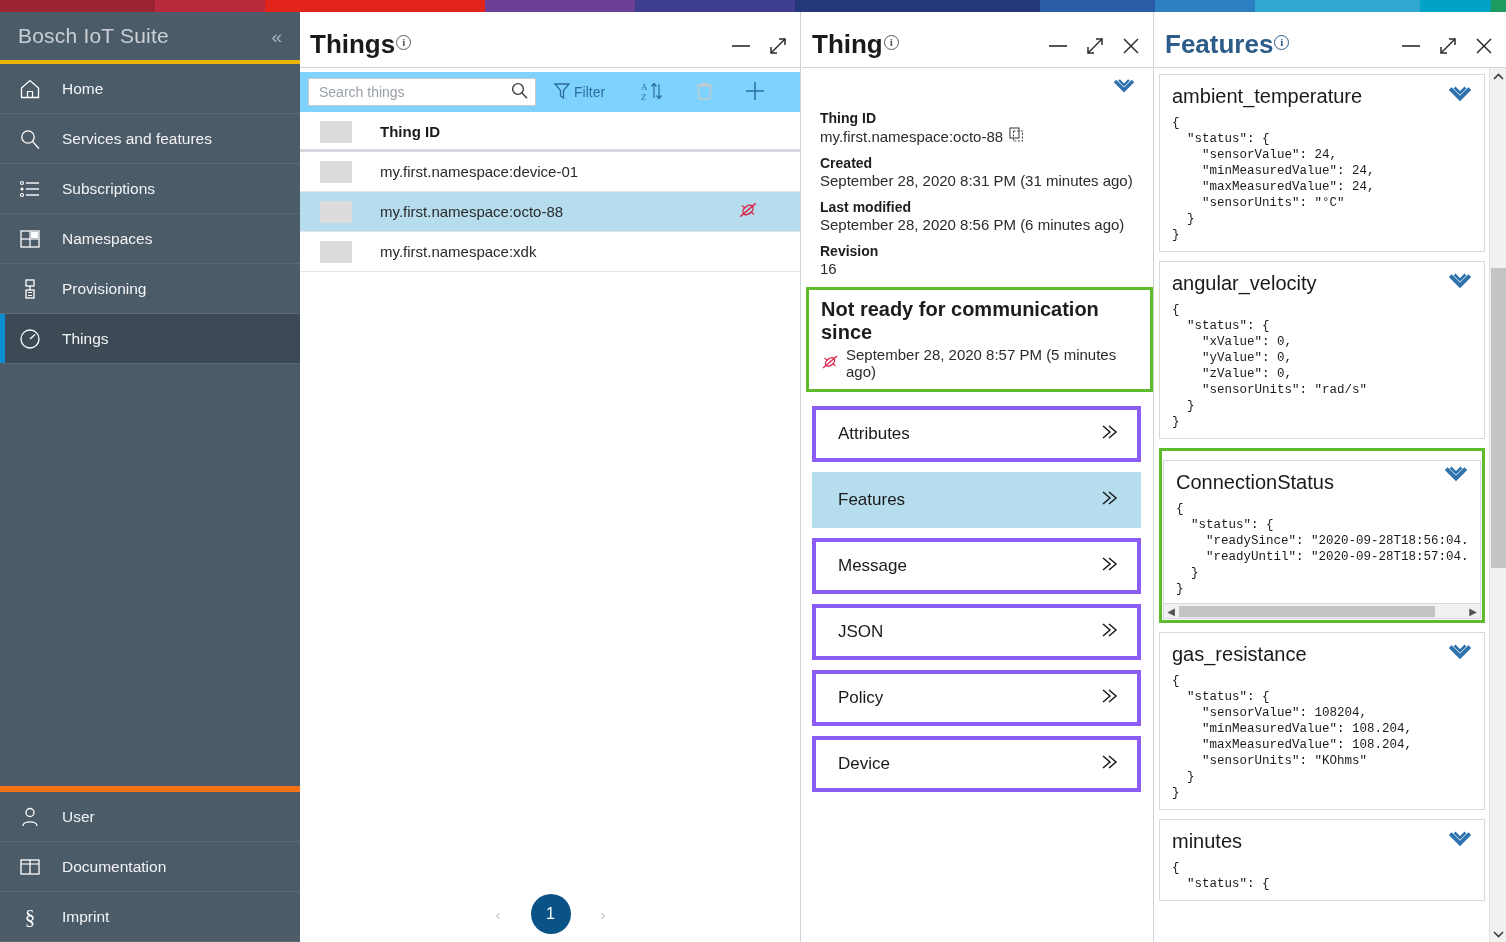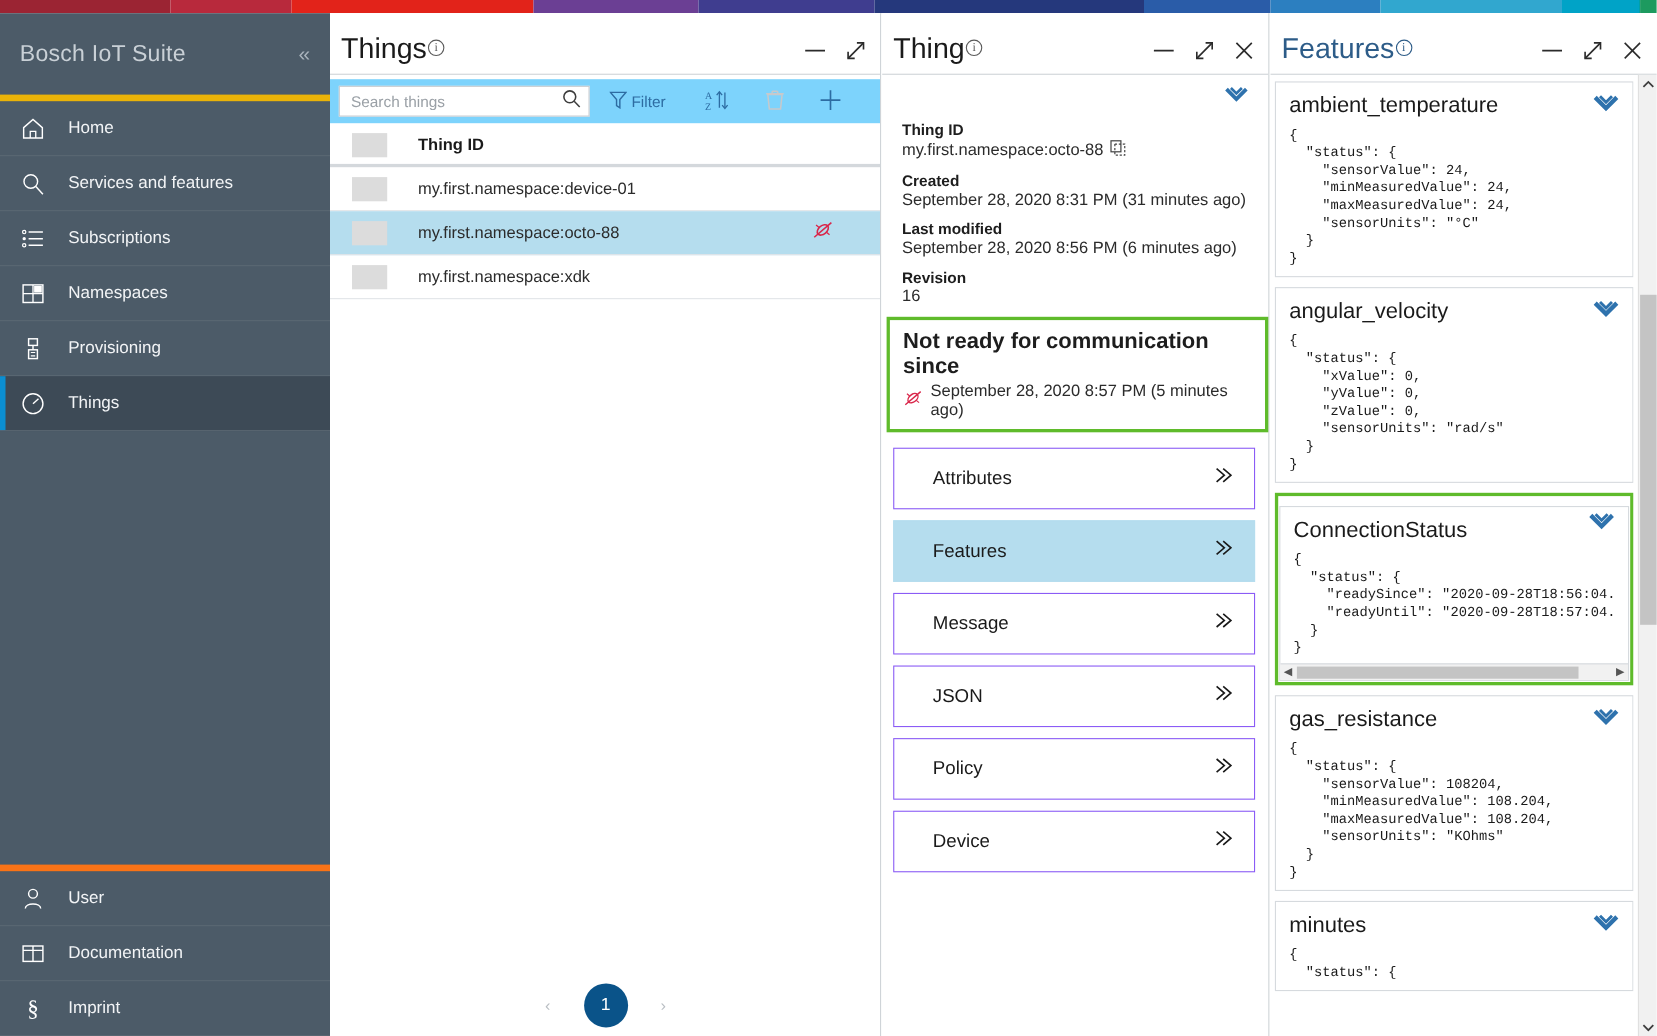--- a/index.html
+++ b/index.html
@@ -14,22 +14,22 @@
   #brandbar { position: absolute; top: 0; left: 0; width: 1506px; height: 12px; display: flex; }
   #brandbar .seg { height: 12px; }
 
   
   #sidebar {
     position: absolute; top: 12px; left: 0; width: 300px; height: 930px;
     background: #4c5b68; color: #ffffff;
     display: flex; flex-direction: column;
   }
   #sidebar-header {
-    height: 80px; display: flex; align-items: center; padding: 0 18px 0 18px;
-    border-bottom: 6px solid #eab308;
+    height: 52px; display: flex; align-items: center; padding: 0 18px 0 18px;
+    border-bottom: 4px solid #eab308;
   }
   #sidebar-title { font-size: 21px; color: #c9d0d6; flex: 1; letter-spacing: .2px; }
   #collapse-icon { color: #aab4bd; font-size: 19px; line-height: 1; cursor: pointer; }
 
   .nav-item {
     height: 50px; display: flex; align-items: center; gap: 20px;
     padding-left: 18px; border-bottom: 1px solid #5a6873;
     font-size: 15.5px; color: #f2f4f6; cursor: pointer; position: relative;
   }
   .nav-item .ico { width: 24px; display: flex; justify-content: center; align-items: center; }
@@ -42,21 +42,21 @@
   #nav-bottom { flex: 0 0 auto; border-top: 6px solid #f97316; }
 
   
   #workspace { position: absolute; top: 12px; left: 300px; width: 1206px; height: 930px; background: #ffffff; }
 
   .panel { position: absolute; top: 0; background: #ffffff; height: 930px; }
   .panel-head {
     display: flex; align-items: flex-start; padding: 18px 12px 10px 10px;
     border-bottom: 1px solid #cfd4d8; height: 56px;
   }
-  .panel-title { font-size: 26px; color: #1a1a1a; font-weight: 400; line-height: 28px; }
+  .panel-title { font-size: 26px; color: #1a1a1a; font-weight: 700; line-height: 28px; }
   .panel-title.blue { color: #2d5c88; }
   .info-i {
     display: inline-block; width: 15px; height: 15px; border: 1.3px solid #5a5a5a;
     border-radius: 50%; font-size: 11px; line-height: 13px; text-align: center;
     vertical-align: 7px; margin-left: 1px; color: #5a5a5a; font-family: "Liberation Serif", serif;
   }
   .info-i.blue { border-color: #2d5c88; color: #2d5c88; }
   .head-actions { margin-left: auto; display: flex; align-items: center; gap: 16px; padding-top: 6px; }
   .hicon { cursor: pointer; color: #2b2b2b; display: block; }
 
@@ -112,22 +112,22 @@
   .kv-label { font-size: 14px; font-weight: bold; color: #1d1d1d; margin-top: 10px; }
   .kv-value { font-size: 15px; color: #2b2b2b; margin-top: 1px; display: flex; align-items: center; gap: 6px; }
   #notready-box {
     border: 3px solid #5fbb2b; margin: 10px -12px 0 -14px; padding: 8px 10px 9px 12px;
   }
   #notready-label { font-size: 20px; font-weight: bold; color: #1d1d1d; }
   #notready-value { font-size: 15px; color: #2b2b2b; display: flex; align-items: center; gap: 7px; margin-top: 2px; }
 
   #accordion { padding: 14px 12px 0 10px; display: flex; flex-direction: column; gap: 10px; }
   .acc-item {
-    height: 56px; border: 1px solid #8b5cf6; display: flex; align-items: center;
-    padding: 0 18px 0 35px; cursor: pointer; background: #ffffff;
+    height: 56px; border: 4px solid #8b5cf6; display: flex; align-items: center;
+    padding: 0 18px 0 22px; cursor: pointer; background: #ffffff;
   }
   .acc-item.active { background: #b5ddee; border-color: #b5ddee; }
   .acc-label { font-size: 17px; color: #1a1a1a; flex: 1; }
   .acc-chev { font-size: 21px; color: #1a1a1a; }
 
   
   #panel-features { left: 855px; width: 351px; }
   #features-scroll-area { position: relative; height: 874px; }
   #features-list {
     position: absolute; top: 0; left: 0; width: 330px; height: 874px;

